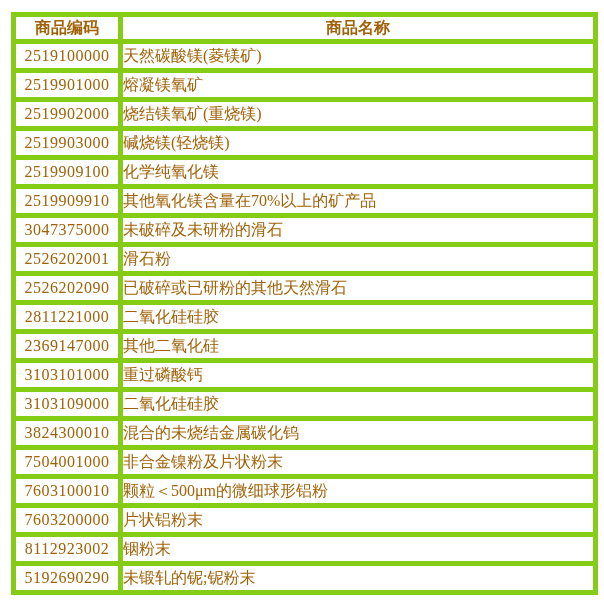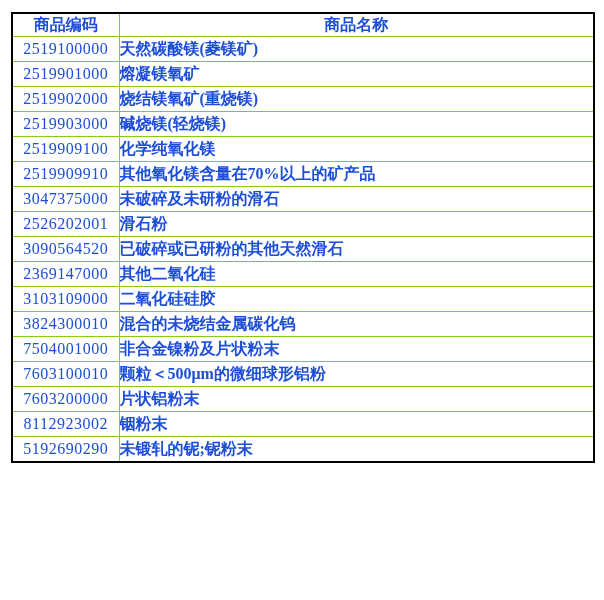--- a/index.html
+++ b/index.html
@@ -18,23 +18,23 @@
     position: absolute;
     left: 11px;
     top: 12px;
     width: 582px;
     border-collapse: collapse;
     table-layout: fixed;
     border: 2px solid #000000;
   }
   table.doc-table th,
   table.doc-table td {
-    border: 1px solid #84cc16;
+    border: 5px solid #84cc16;
     font-size: 16px;
-    color: #1d4ed8;
+    color: #a16207;
     padding: 0;
     line-height: 24px;
     height: 24px;
     overflow: hidden;
     white-space: nowrap;
   }
   table.doc-table th {
     font-weight: bold;
     text-align: center;
     height: 22px;
@@ -42,21 +42,20 @@
   }
   col.code-col { width: 107px; }
   col.name-col { width: 475px; }
   td.code-cell {
     text-align: center;
     letter-spacing: 0.5px;
   }
   td.name-cell {
     text-align: left;
     padding-left: 7px;
-    font-weight: bold;
   }
 </style>
 </head>
 <body>
 
 <table class="doc-table">
   <colgroup>
     <col class="code-col">
     <col class="name-col">
   </colgroup>
@@ -93,26 +92,34 @@
       </tr>
       <tr>
         <td class="code-cell">3047375000</td>
         <td class="name-cell">未破碎及未研粉的滑石</td>
       </tr>
       <tr>
         <td class="code-cell">2526202001</td>
         <td class="name-cell">滑石粉</td>
       </tr>
       <tr>
-        <td class="code-cell">3090564520</td>
+        <td class="code-cell">2526202090</td>
         <td class="name-cell">已破碎或已研粉的其他天然滑石</td>
+      </tr>
+      <tr>
+        <td class="code-cell">2811221000</td>
+        <td class="name-cell">二氧化硅硅胶</td>
       </tr>
       <tr>
         <td class="code-cell">2369147000</td>
         <td class="name-cell">其他二氧化硅</td>
+      </tr>
+      <tr>
+        <td class="code-cell">3103101000</td>
+        <td class="name-cell">重过磷酸钙</td>
       </tr>
       <tr>
         <td class="code-cell">3103109000</td>
         <td class="name-cell">二氧化硅硅胶</td>
       </tr>
       <tr>
         <td class="code-cell">3824300010</td>
         <td class="name-cell">混合的未烧结金属碳化钨</td>
       </tr>
       <tr>

